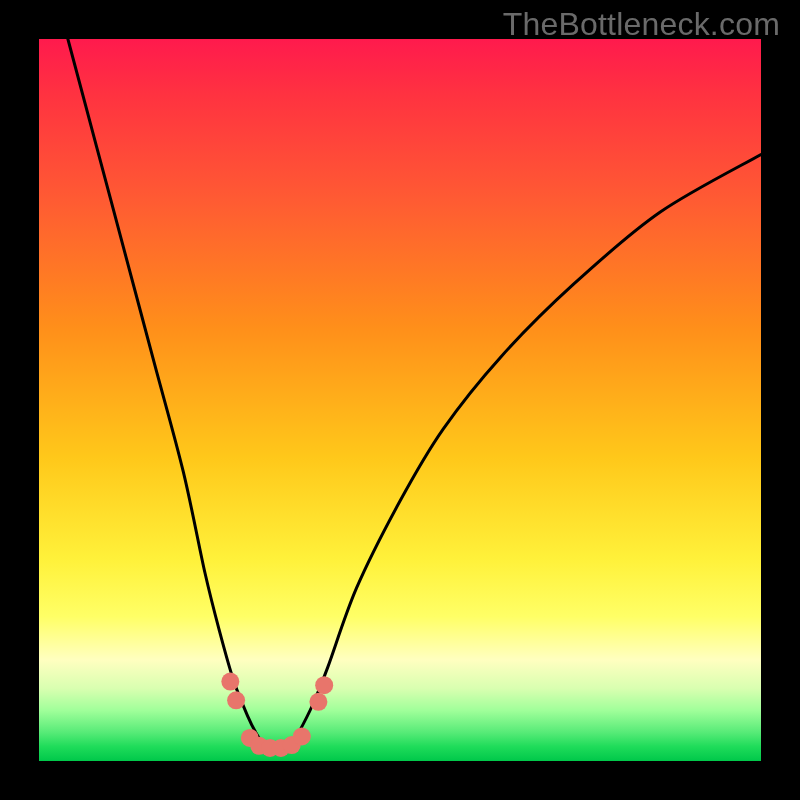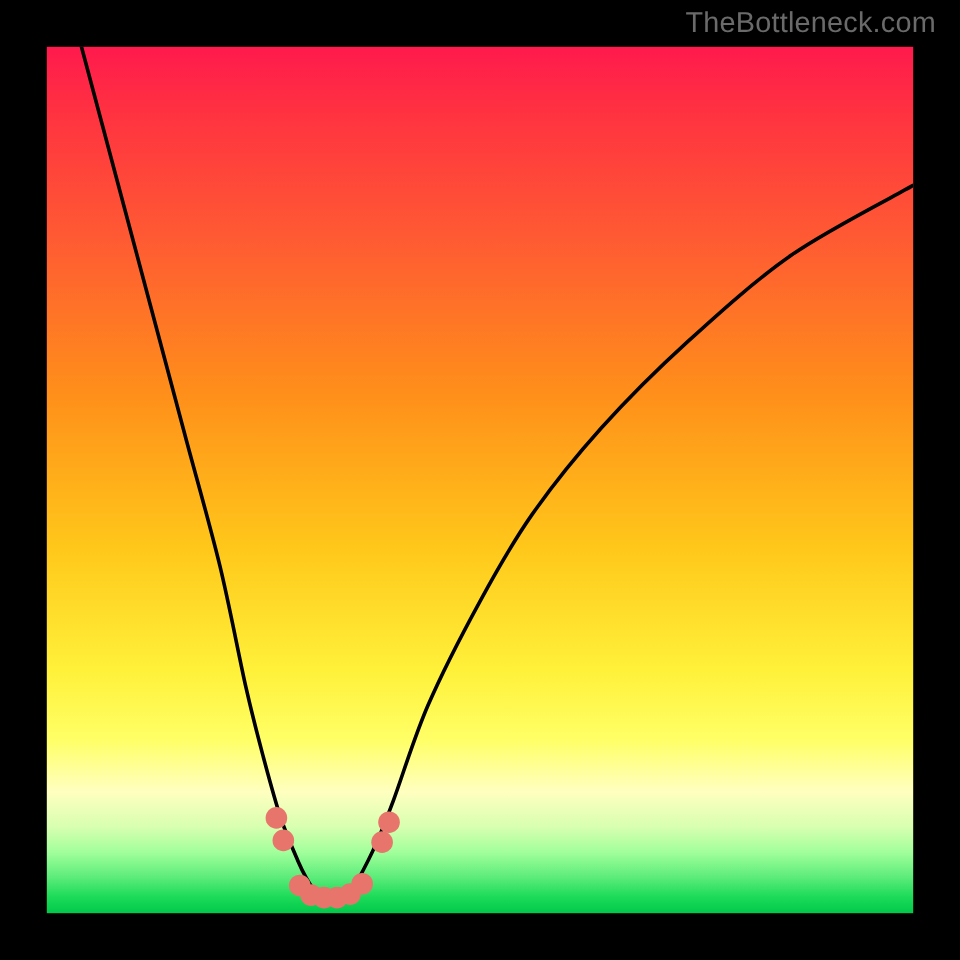--- a/index.html
+++ b/index.html
@@ -40,21 +40,21 @@
       #58eb78 96%,
       #1fdc5a 98%,
       #00c84a 100%
     );
   }
   .watermark {
     position: absolute;
     top: 6px;
     right: 20px;
     color: #6a6a6a;
-    font-size: 24px;
+    font-size: 32px;
     font-weight: 400;
     letter-spacing: 0.2px;
     user-select: none;
   }
   svg.curve {
     position: absolute;
     left: 0;
     top: 0;
     width: 722px;
     height: 722px;

